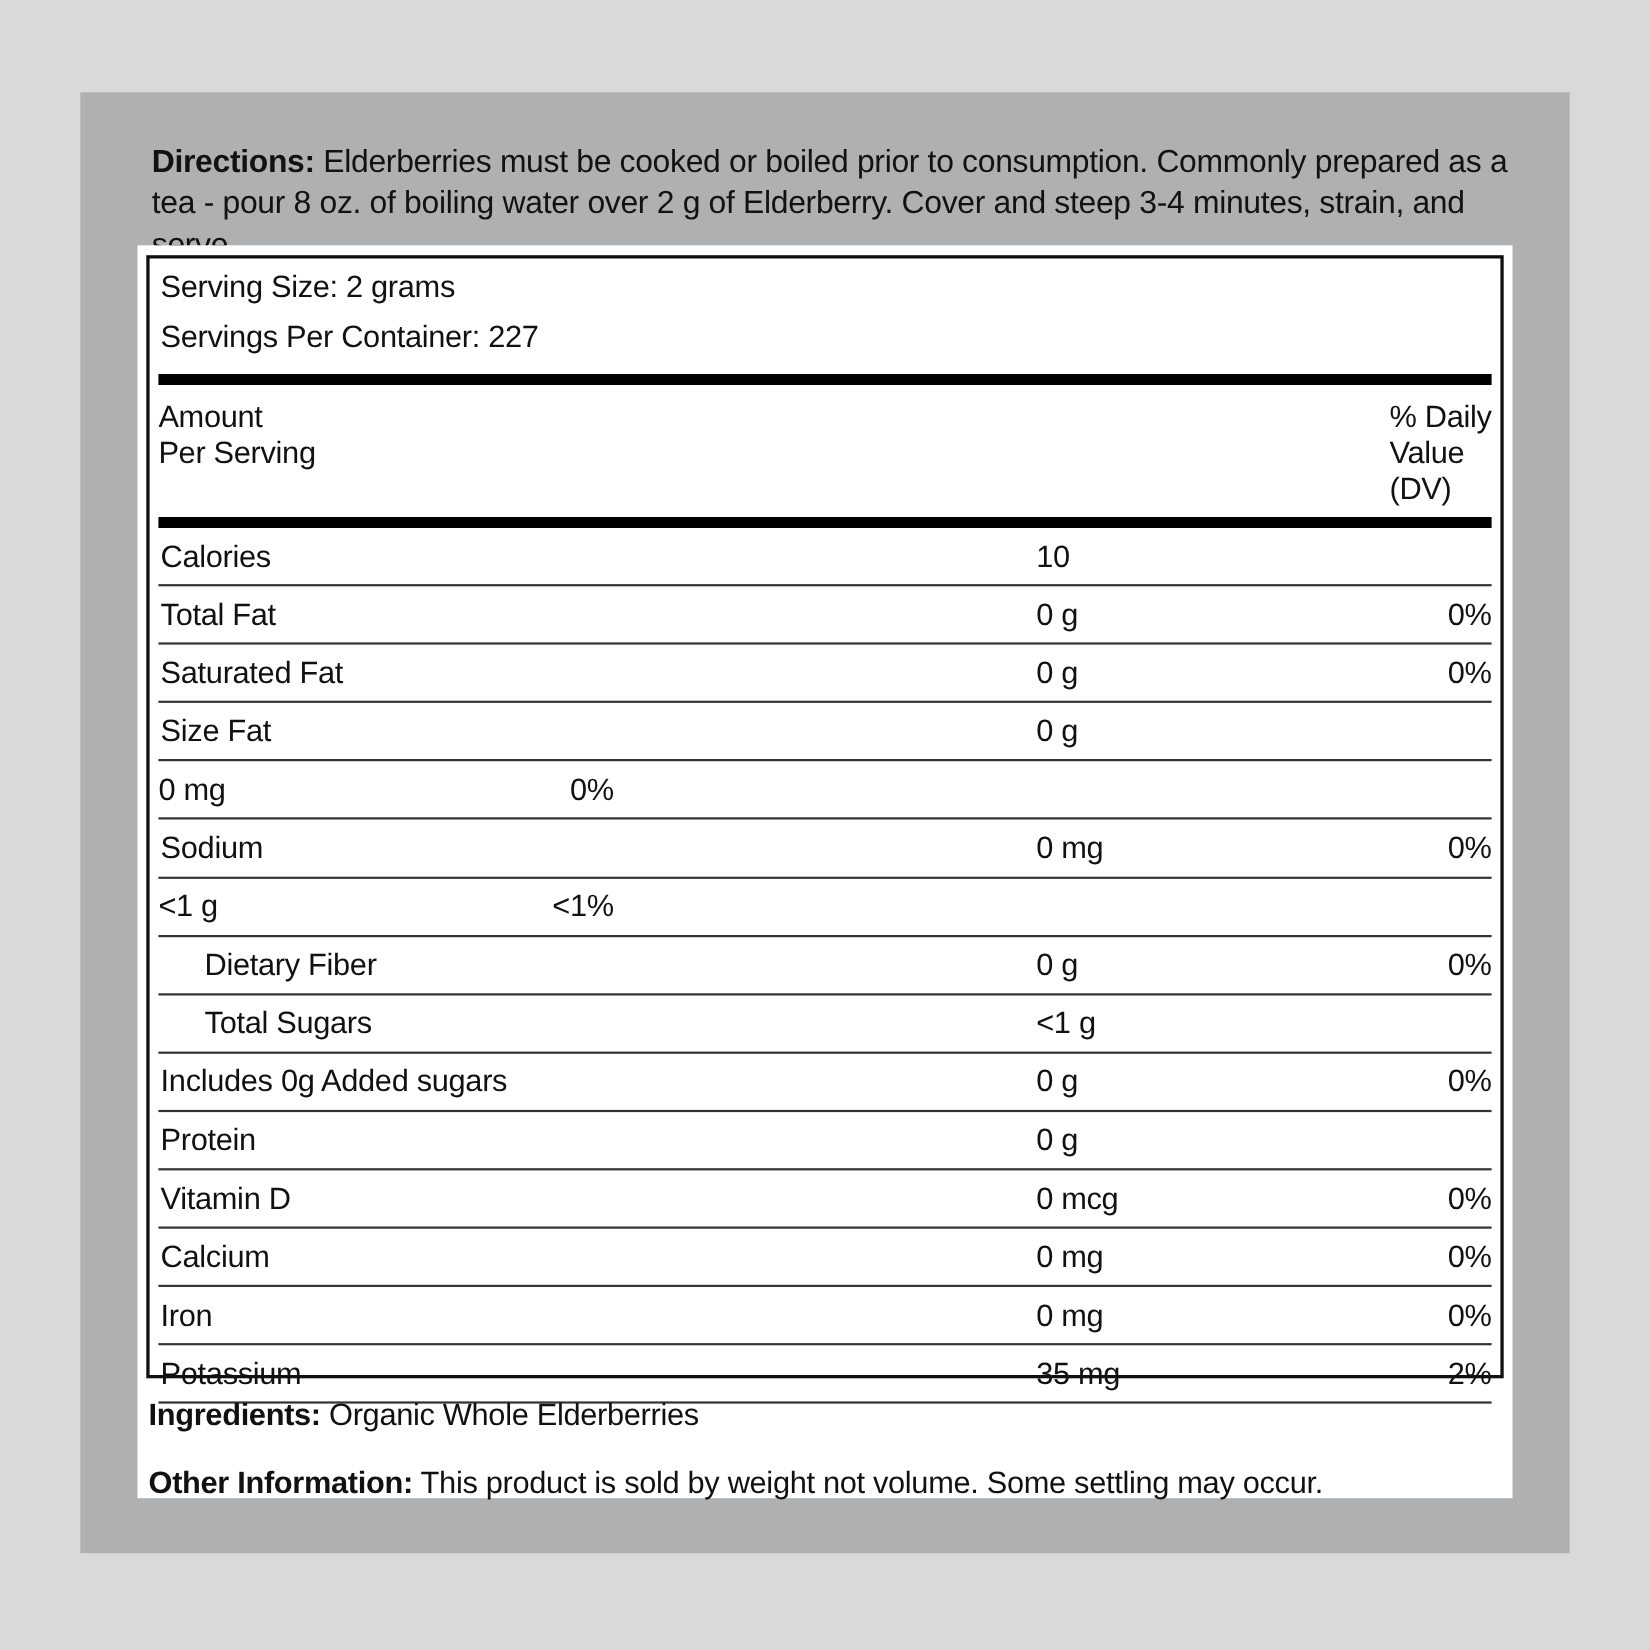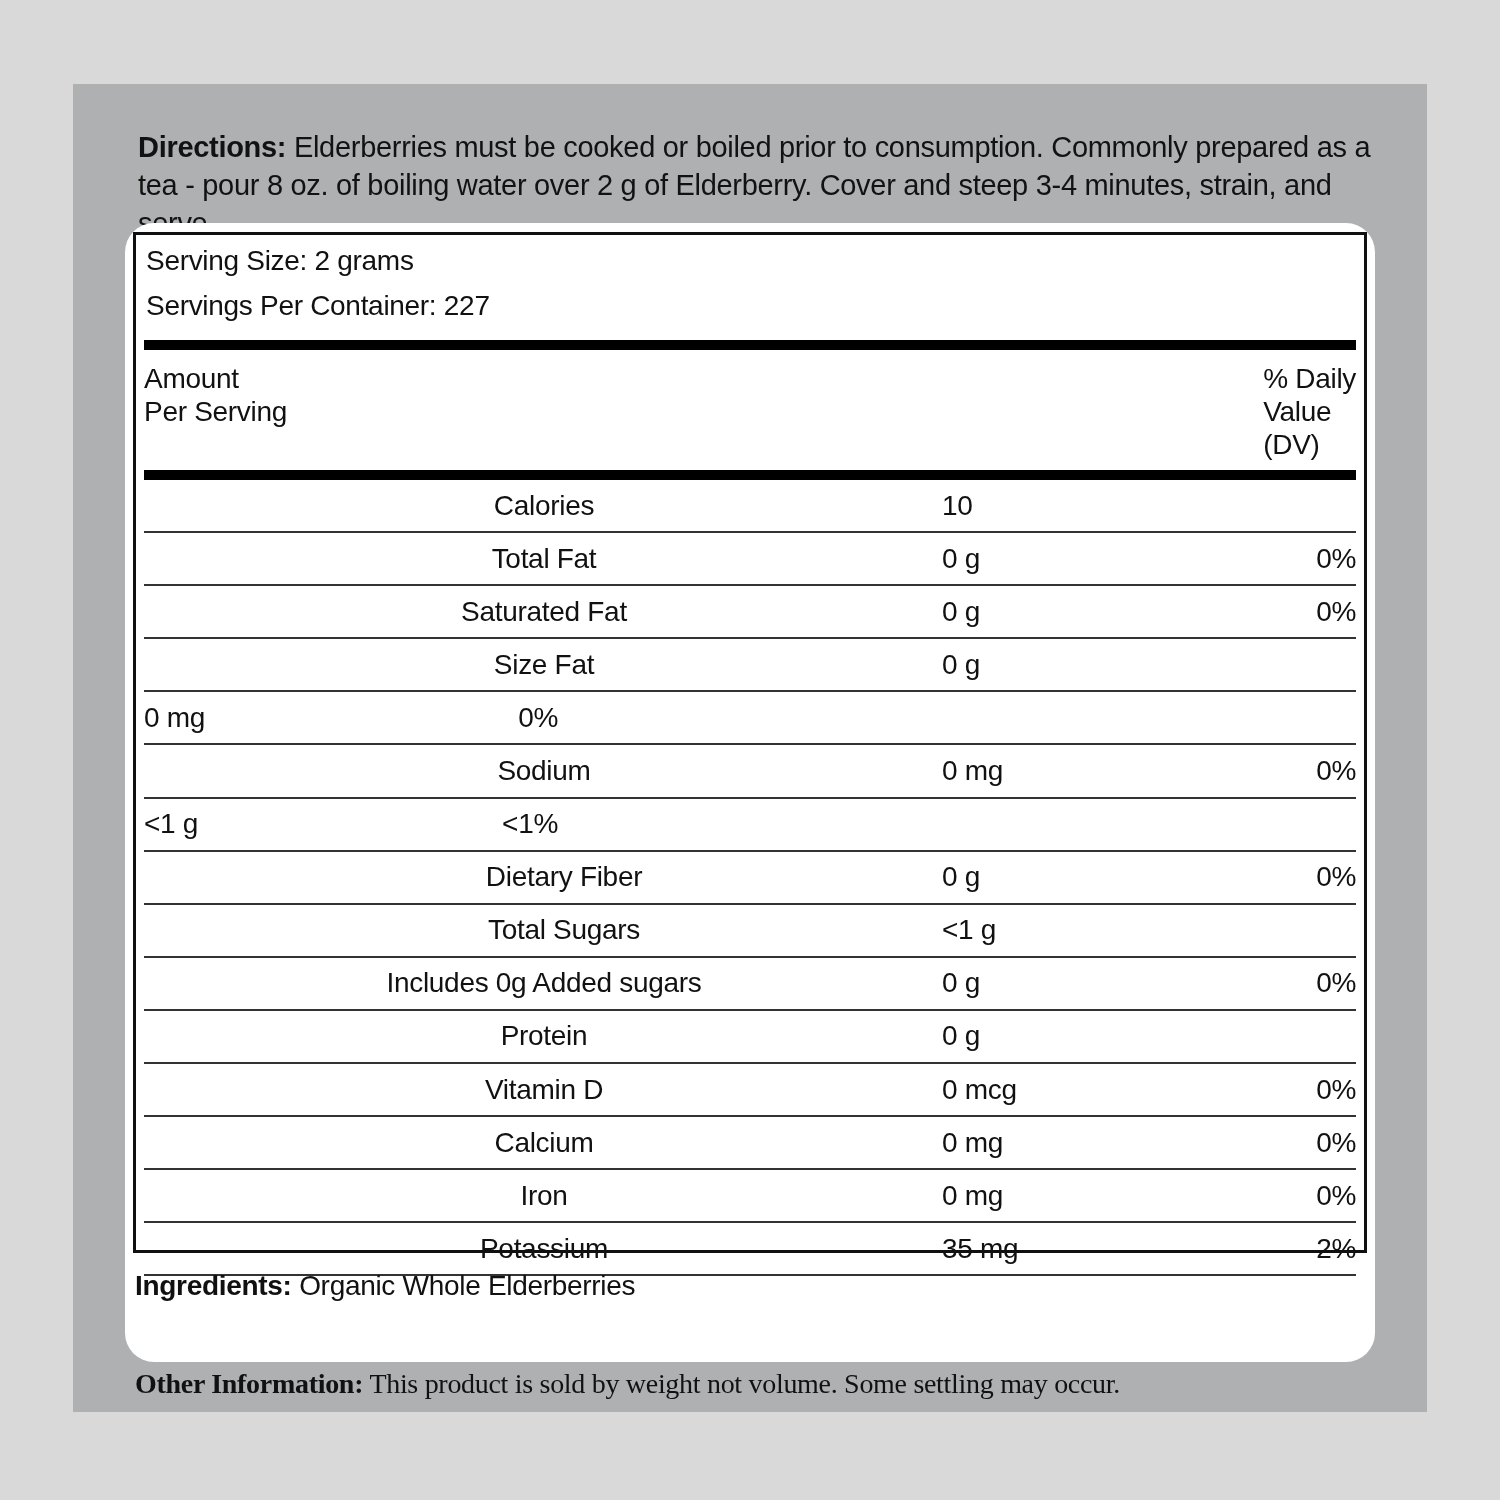--- a/index.html
+++ b/index.html
@@ -30,21 +30,20 @@
     color: #121212;
   }
   .bold { font-weight: bold; }
   .white-panel {
     position: absolute;
     left: 52px;
     top: 139px;
     width: 1250px;
     height: 1139px;
     background: #ffffff;
-    border-radius: 29px;
   }
   .facts-table {
     position: absolute;
     left: 8px;
     top: 9px;
     width: 1234px;
     height: 1021px;
     box-sizing: border-box;
     border: 3px solid #101010;
     padding: 0 8px;
@@ -72,33 +71,33 @@
   }
   .col-header .right { }
   .nrow {
     display: flex;
     align-items: center;
     height: 51.1px;
     border-bottom: 2px solid #333333;
     font-size: 28px;
   }
   .ncell { display: block; }
-  .nname { flex: 1; padding-left: 2px; text-align: center; }
+  .nname { flex: 1; padding-left: 2px; }
   .nrow.indent .nname { padding-left: 42px; }
   .namount { width: 220px; }
   .ndv { width: 194px; text-align: right; }
   .footer-line {
     position: absolute;
     left: 10px;
     width: 1220px;
     font-size: 28px;
     line-height: 34px;
   }
   .ingredients-line { top: 1046px; }
-  .other-info-line { top: 1144px; font-family: Liberation Serif, serif; }
+  .other-info-line { top: 1108px; }
 </style>
 </head>
 <body>
 
 <div class="gray-panel">
 
   <div class="directions">
     <span class="bold">Directions:</span>
     <span>Elderberries must be cooked or boiled prior to consumption. Commonly prepared as a tea - pour 8 oz. of boiling water over 2 g of Elderberry. Cover and steep 3-4 minutes, strain, and serve.</span>
   </div>

